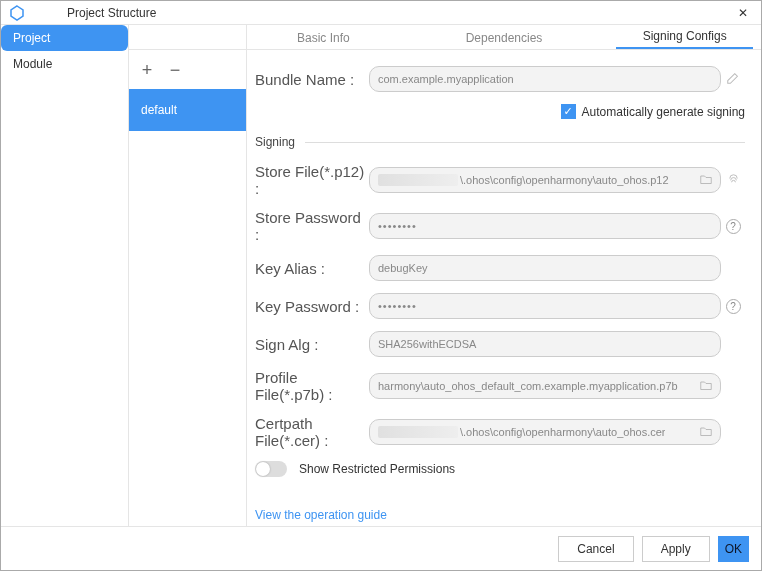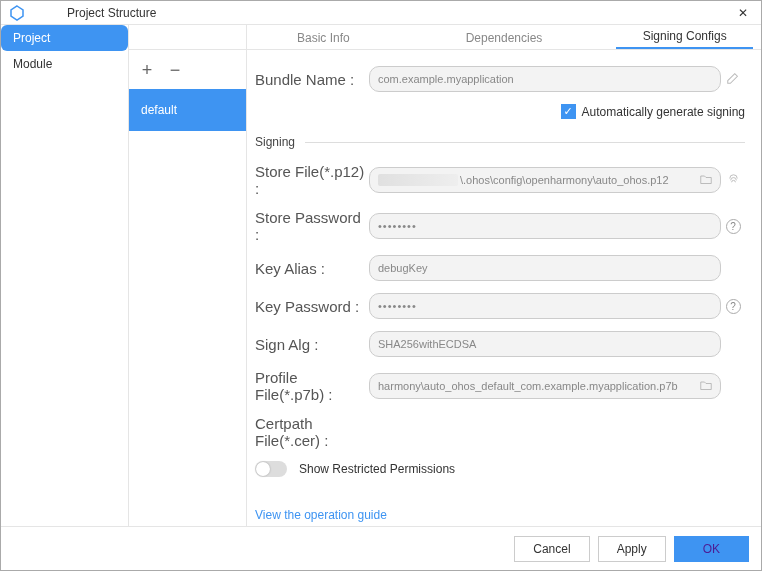--- a/index.html
+++ b/index.html
@@ -43,21 +43,21 @@
   .section-header .line { flex: 1; height: 1px; background: #ddd; }
 
   .toggle-row { display: flex; align-items: center; margin: 8px 0 27px; gap: 12px; }
   .toggle { width: 32px; height: 16px; background: #ddd; border-radius: 8px; position: relative; }
   .toggle::after { content: ''; position: absolute; width: 14px; height: 14px; background: #fff; border-radius: 50%; top: 1px; left: 1px; box-shadow: 0 0 2px rgba(0,0,0,0.3); }
 
   .link { color: #3e94f2; cursor: pointer; margin: 4px 0; display: inline-block; }
 
   .footer { border-top: 1px solid #e5e5e5; height: 44px; display: flex; align-items: center; justify-content: flex-end; padding: 0 12px; gap: 8px; }
   .btn { height: 26px; padding: 0 18px; border: 1px solid #ccc; background: #fff; cursor: pointer; border-radius: 0; font-size: 12px; display: flex; align-items: center; }
-  .btn.primary { background: #3e94f2; color: #4c1d95; border-color: #3e94f2; padding: 0 28px; }
+  .btn.primary { background: #3e94f2; color: #0f172a; border-color: #3e94f2; padding: 0 6px; }
 
   .q-icon { width: 15px; height: 15px; border: 1px solid #aaa; border-radius: 50%; font-size: 10px; display: flex; align-items: center; justify-content: center; color: #888; }
   .edit-icon, .finger-icon { color: #bbb; cursor: pointer; }
   .pathmask { position: relative; width: 80px; height: 12px; background: linear-gradient(90deg,#e0e0e0,#eee); border-radius: 2px; margin-right: 2px; }
 </style>
 </head>
 <body>
 
 <div class="titlebar">
   <svg class="logo" viewBox="0 0 16 16">
@@ -172,20 +172,27 @@
             <span style="white-space:nowrap;overflow:hidden;text-overflow:clip;">harmony\auto_ohos_default_com.example.myapplication.p7b</span>
             <span class="folder-icon"><svg width="12" height="12" viewBox="0 0 16 16">
                 <path d="M1 4 h5 l2 2 h7 v8 h-14 z" fill="none" stroke="#aaa"></path>
               </svg></span>
           </div>
         <div class="trail hidden"></div>
       </div>
 
       <div class="row">
         <div class="label">Certpath File(*.cer) :</div>
+        <div class="input">
+            <span class="pathmask"></span>
+            <span style="white-space:nowrap;overflow:hidden;">\.ohos\config\openharmony\auto_ohos.cer</span>
+            <span class="folder-icon"><svg width="12" height="12" viewBox="0 0 16 16">
+                <path d="M1 4 h5 l2 2 h7 v8 h-14 z" fill="none" stroke="#aaa"></path>
+              </svg></span>
+          </div>
         <div class="trail hidden"></div>
       </div>
 
       <div class="toggle-row">
         <div class="toggle"></div>
         <span>Show Restricted Permissions</span>
       </div>
 
       <span class="link">View the operation guide</span>
 

